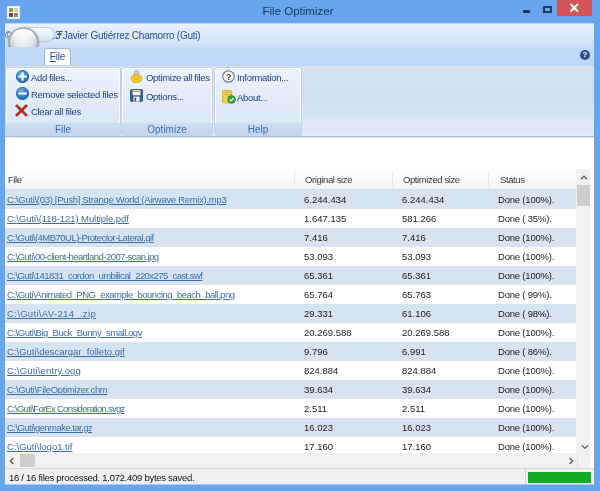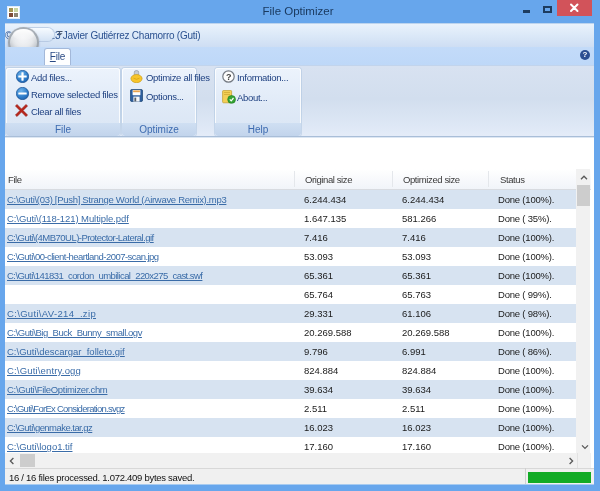--- a/index.html
+++ b/index.html
@@ -91,21 +91,21 @@
     </svg>
 
   <div id="tabrow"></div>
   <div id="ftab"><u>F</u>ile</div>
   <div id="helpq">?</div>
 
   <div id="ribbon">
     <div class="grp" style="left:1px;width:114px">
         <div class="glabel">File</div>
       </div>
-    <div class="grp" style="left:117px;width:74px">
+    <div class="grp" style="left:117px;width:90px">
         <div class="glabel">Optimize</div>
       </div>
     <div class="grp" style="left:210px;width:86px">
         <div class="glabel">Help</div>
       </div>
   </div>
   <div class="rbtn" style="left:16px;top:70px">
     <svg width="13" height="13" viewBox="0 0 13 13">
         <defs>
           <radialGradient id="bg1" cx="0.4" cy="0.3" r="0.9">
@@ -205,20 +205,21 @@
       <span class="c3">53.093</span>
       <span class="c4">Done (100%).</span>
     </div>
 <div class="row" style="top:266px;background:#d7e3f1">
       <span class="lnk" style="letter-spacing:-0.55px">C:\Guti\141831_cordon_umbilical_220x275_cast.swf</span>
       <span class="c2">65.361</span>
       <span class="c3">65.361</span>
       <span class="c4">Done (100%).</span>
     </div>
 <div class="row" style="top:285px;background:#ffffff">
+      <span class="lnk" style="letter-spacing:-0.49px">C:\Guti\Animated_PNG_example_bouncing_beach_ball.png</span>
       <span class="c2">65.764</span>
       <span class="c3">65.763</span>
       <span class="c4">Done (&nbsp;99%).</span>
     </div>
 <div class="row" style="top:304px;background:#d7e3f1">
       <span class="lnk" style="letter-spacing:0.33px">C:\Guti\AV-214_.zip</span>
       <span class="c2">29.331</span>
       <span class="c3">61.106</span>
       <span class="c4">Done (&nbsp;98%).</span>
     </div>

